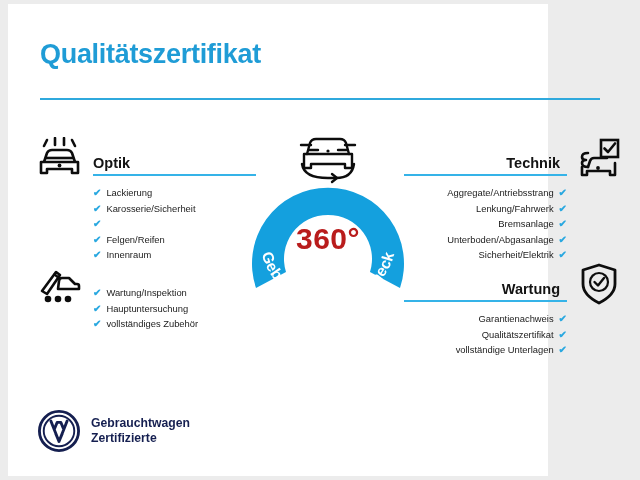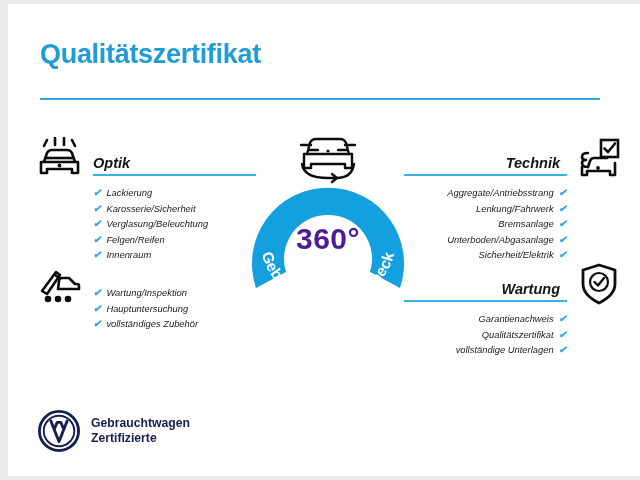--- a/index.html
+++ b/index.html
@@ -2,38 +2,38 @@
 <html><head>
 <meta charset="utf-8">
 <style>
   html,body{margin:0;padding:0;}
   body{
     width:640px;height:480px;overflow:hidden;
     background:#ececec;
     font-family:"Liberation Sans", sans-serif;
   }
   .page{
-    position:absolute;left:8px;top:4px;width:632px;height:472px;
+    position:absolute;left:8px;top:4px;width:540px;height:472px;
     background:#ffffff;
   }
 
   
   .title{
     position:absolute;left:32px;top:35px;
     font-size:27px;font-weight:bold;letter-spacing:-0.3px;
     color:#1f9cd6;
     white-space:nowrap;
   }
   .title-rule{
     position:absolute;left:32px;top:94px;width:560px;height:2px;
     background:#2fa9dd;
   }
 
   
-  .section{position:absolute;font-style:italic;}
+  .section{position:absolute;}
   .sec-head{position:relative;height:26px;}
   .sec-title{
     position:absolute;bottom:5px;
     font-size:14.5px;font-weight:bold;color:#141414;
     white-space:nowrap;
   }
   .sec-rule{
     position:absolute;left:0;right:0;bottom:0;height:2px;background:#35b3e8;
   }
   .items{margin-top:9px;}
@@ -69,21 +69,21 @@
   #icon-wartung {left:28px; top:259px;}
   #icon-technik {left:566px;top:133px;}
   #icon-garantie{left:572px;top:259px;}
 
   
   .badge{position:absolute;left:222px;top:122px;width:196px;height:188px;}
   .badge svg{display:block;}
   .badge .deg{
     position:absolute;left:0;top:96px;width:196px;
     text-align:center;
-    font-size:30px;font-weight:bold;color:#4c1d95;
+    font-size:30px;font-weight:bold;color:#b91c1c;
     letter-spacing:0.5px;
   }
 
   
   .footer{position:absolute;left:30px;top:406px;display:flex;align-items:center;}
   .vw-mark{width:42px;height:42px;}
   .vw-text{
     margin-left:11px;
     font-size:12.2px;font-weight:bold;line-height:15px;
     color:#151f50;white-space:nowrap;
@@ -161,21 +161,20 @@
         <div class="item">
           <span class="chk">✔</span>
           <span>Lackierung</span>
         </div>
         <div class="item">
           <span class="chk">✔</span>
           <span>Karosserie/Sicherheit</span>
         </div>
         <div class="item">
           <span class="chk">✔</span>
-          <span>Verglasung/Beleuchtung</span>
         </div>
         <div class="item">
           <span class="chk">✔</span>
           <span>Felgen/Reifen</span>
         </div>
         <div class="item">
           <span class="chk">✔</span>
           <span>Innenraum</span>
         </div>
       </div>

